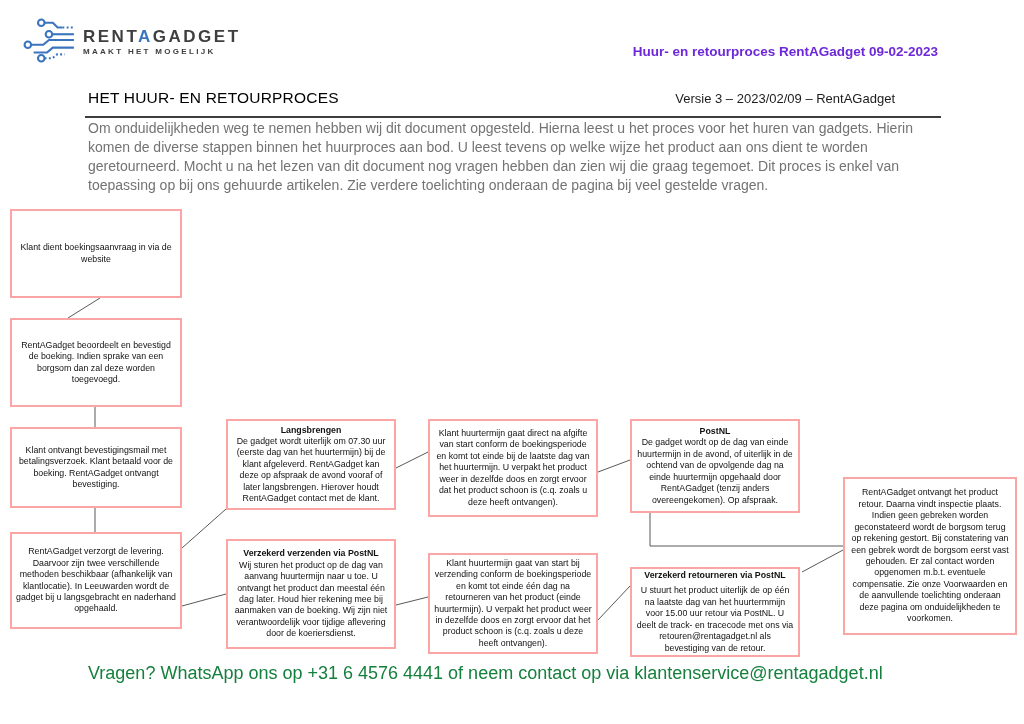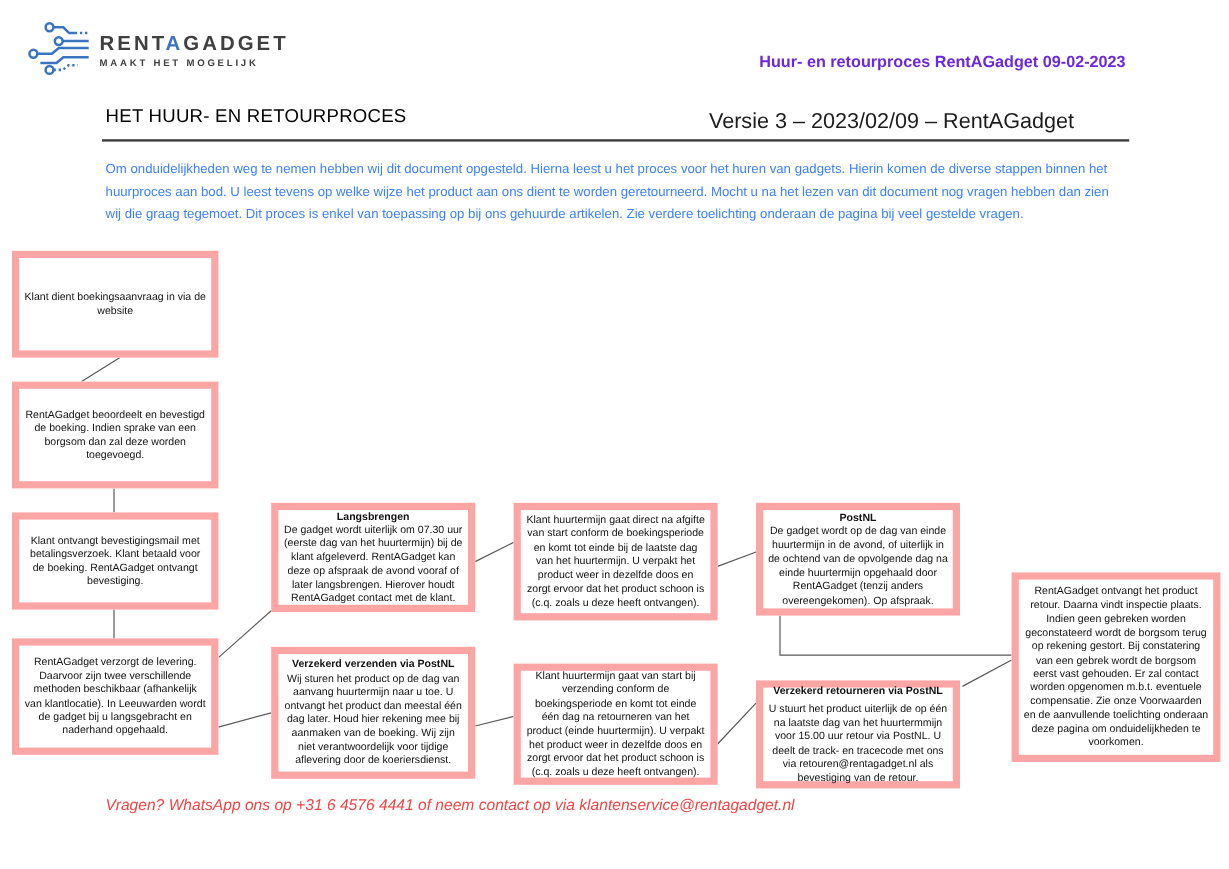--- a/index.html
+++ b/index.html
@@ -10,31 +10,31 @@
   
   .logo { position:absolute; left:20px; top:16px; display:flex; align-items:center; gap:7px; }
   .logo-text { display:flex; flex-direction:column; }
   .brand { font-weight:bold; font-size:17px; letter-spacing:2.5px; color:#3f3f3f; line-height:1.05; white-space:nowrap; }
   .brand .a-blue { color:#3a74bf; }
   .tagline { font-weight:bold; font-size:8px; letter-spacing:2.3px; color:#3f3f3f; margin-top:2px; white-space:nowrap; }
 
   
   .doc-ref { position:absolute; top:44px; right:86px; font-weight:bold; font-size:13.5px; color:#6d28d9; }
   .doc-title { position:absolute; left:88px; top:89px; font-weight:normal; font-size:15.5px; color:#000; letter-spacing:0.2px; }
-  .doc-version { position:absolute; top:91px; right:129px; font-size:18px; color:#1c1c1c; }
+  .doc-version { position:absolute; top:91px; right:129px; font-size:13px; color:#1c1c1c; }
   .title-rule { position:absolute; left:85px; top:116px; width:856px; height:2px; background:#3d3d3d; }
 
-  .intro { position:absolute; left:88px; top:132px; width:848px; font-size:11px; line-height:19px; color:#3b82f6; }
-  .footer-contact { position:absolute; left:88px; top:663px; font-size:13px; color:#ef4444;font-style:italic; }
+  .intro { position:absolute; left:88px; top:119px; width:848px; font-size:14px; line-height:19px; color:#737373; }
+  .footer-contact { position:absolute; left:88px; top:663px; font-size:18px; color:#15803d; }
 
   
   .connectors { position:absolute; left:0; top:0; width:1024px; height:724px; z-index:1; }
   .connectors line, .connectors polyline { stroke:#595959; stroke-width:1; fill:none; }
 
-  .fbox { position:absolute; z-index:2; background:#ffffff; border:6px solid #fca5a5;
+  .fbox { position:absolute; z-index:2; background:#ffffff; border:2px solid #fca5a5;
           display:flex; flex-direction:column; align-items:center; justify-content:center;
           text-align:center; font-size:8.8px; line-height:1.3; color:#111; padding:3px 4px; }
   .box-title { font-weight:bold; }
   .box-title:empty { display:none; }
   .b10 .box-title { margin-bottom:4px; }
 
   .b1  { left:10px;  top:209px; width:172px; height:89px; }
   .b2  { left:10px;  top:318px; width:172px; height:89px; }
   .b3  { left:10px;  top:427px; width:172px; height:81px; }
   .b4  { left:10px;  top:532px; width:172px; height:97px; }

